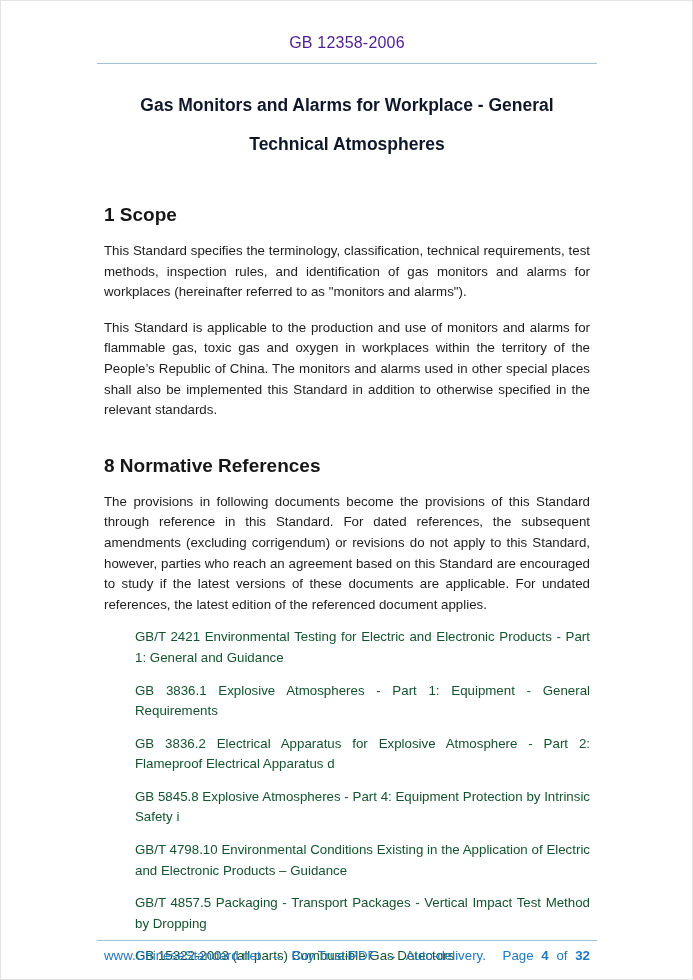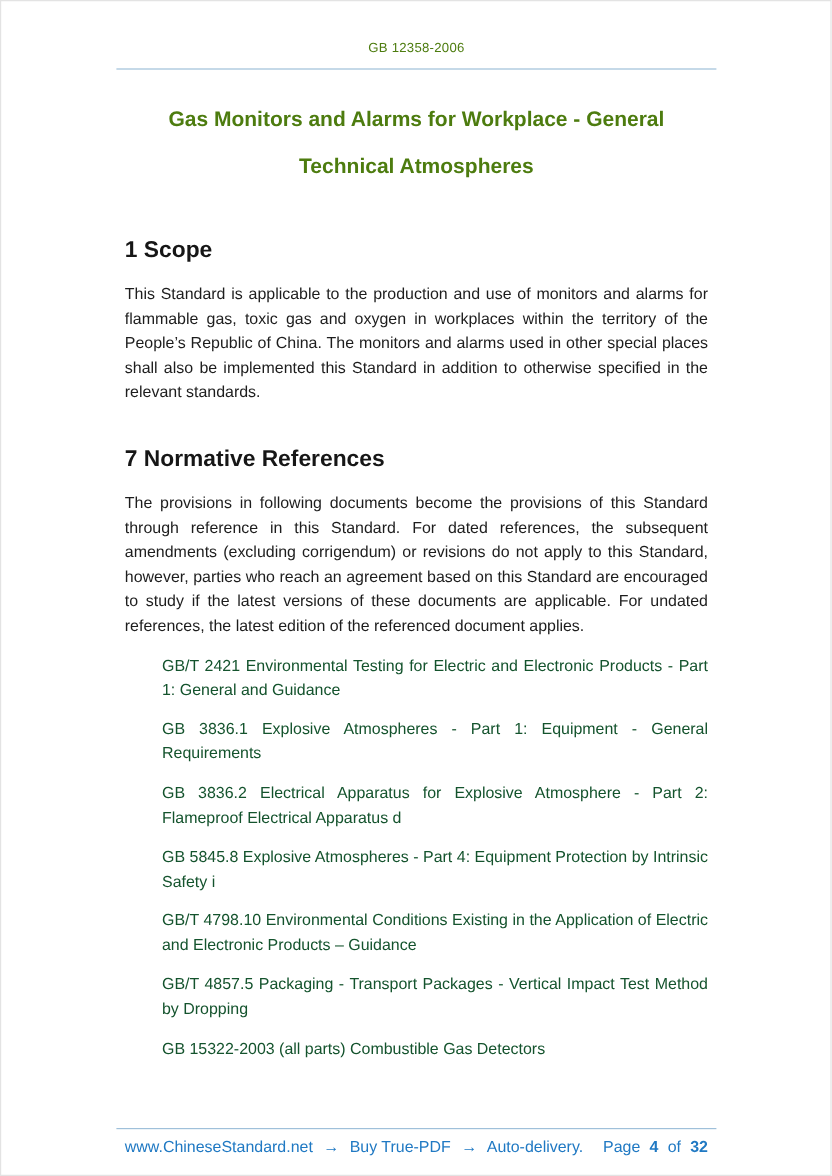--- a/index.html
+++ b/index.html
@@ -10,37 +10,37 @@
     font-family: "Liberation Sans", sans-serif;
     color: #1d1d1d;
     position: relative;
     overflow: hidden;
     box-shadow: inset 0 0 0 1px #e3e3e3;
   }
   .page { padding: 34px 103px 0 104px; }
 
   .doc-header { text-align: center; }
   .doc-number {
-    color: #4d7c0f;
-    font-size: 11px;
+    color: #4c1d95;
+    font-size: 16px;
     letter-spacing: 0.2px;
   }
   .rule {
     border-top: 1px solid #9fc0da;
     margin: 0 -7px;
     height: 0;
   }
   .doc-header .rule { margin-top: 11px; }
 
   .doc-title {
     margin: 22px 0 0;
     text-align: center;
     font-size: 17.5px;
     font-weight: bold;
-    color: #4d7c0f;
+    color: #0f172a;
   }
   .title-line { display: block; line-height: 39px; }
 
   .section-heading {
     margin: 40px 0 0;
     font-size: 19px;
     font-weight: bold;
     color: #161616;
   }
   #section2-heading { margin-top: 34px; }
@@ -96,23 +96,24 @@
     <div class="rule"></div>
   </header>
 
   <h1 class="doc-title">
     <span class="title-line">Gas Monitors and Alarms for Workplace - General</span>
     <span class="title-line">Technical Atmospheres</span>
   </h1>
 
   <h2 class="section-heading" id="section1-heading">1 Scope</h2>
 
+  <p class="body-para">This Standard specifies the terminology, classification, technical requirements, test methods, inspection rules, and identification of gas monitors and alarms for workplaces (hereinafter referred to as "monitors and alarms").</p>
   <p class="body-para">This Standard is applicable to the production and use of monitors and alarms for flammable gas, toxic gas and oxygen in workplaces within the territory of the People’s Republic of China. The monitors and alarms used in other special places shall also be implemented this Standard in addition to otherwise specified in the relevant standards.</p>
 
-  <h2 class="section-heading" id="section2-heading">7 Normative References</h2>
+  <h2 class="section-heading" id="section2-heading">8 Normative References</h2>
 
   <p class="body-para">The provisions in following documents become the provisions of this Standard through reference in this Standard. For dated references, the subsequent amendments (excluding corrigendum) or revisions do not apply to this Standard, however, parties who reach an agreement based on this Standard are encouraged to study if the latest versions of these documents are applicable. For undated references, the latest edition of the referenced document applies.</p>
 
   <div class="references">
     <p class="ref">GB/T 2421 Environmental Testing for Electric and Electronic Products - Part 1: General and Guidance</p>
     <p class="ref">GB 3836.1 Explosive Atmospheres - Part 1: Equipment - General Requirements</p>
     <p class="ref">GB 3836.2 Electrical Apparatus for Explosive Atmosphere - Part 2: Flameproof Electrical Apparatus d</p>
     <p class="ref">GB 5845.8 Explosive Atmospheres - Part 4: Equipment Protection by Intrinsic Safety i</p>
     <p class="ref">GB/T 4798.10 Environmental Conditions Existing in the Application of Electric and Electronic Products – Guidance</p>
     <p class="ref">GB/T 4857.5 Packaging - Transport Packages - Vertical Impact Test Method by Dropping</p>

